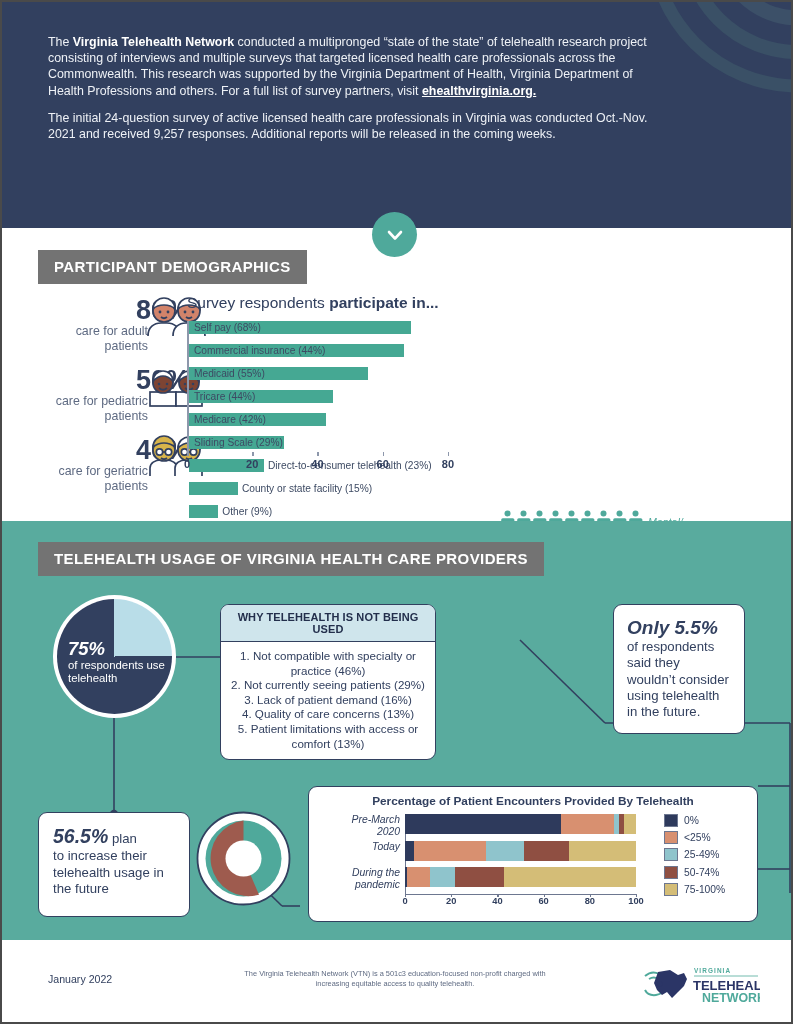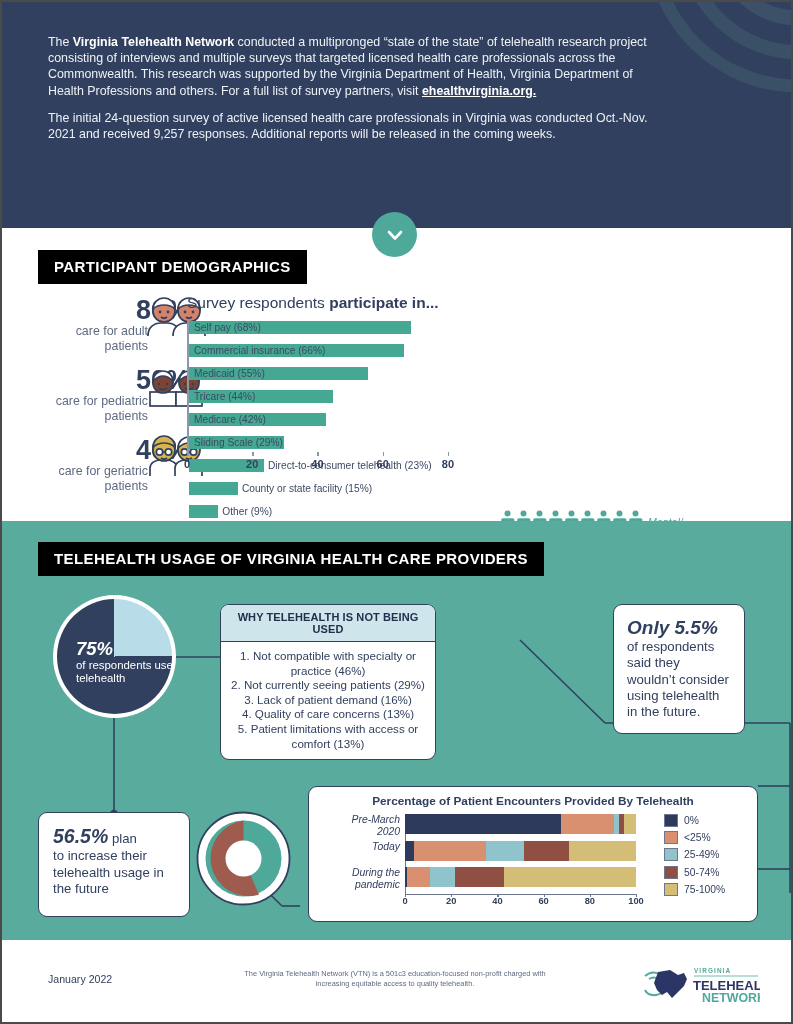--- a/index.html
+++ b/index.html
@@ -39,21 +39,21 @@
     border-radius: 50%; background: #4fa99b; z-index: 5;
     display: flex; align-items: center; justify-content: center;
   }
 
   
   .sec-demo {
     position: absolute; left: 0; top: 228px; width: 793px; height: 293px;
     background: #ffffff;
   }
   .ribbon {
-    display: inline-block; background: #000000; color: #ffffff;
+    display: inline-block; background: #737373; color: #ffffff;
     font-size: 15px; font-weight: bold; letter-spacing: 0.4px;
     padding: 8px 16px 9px 16px;
     text-align: right;
   }
   .demo-ribbon-wrap { position: absolute; left: 38px; top: 22px; }
 
   .stat-col { position: absolute; left: 40px; top: 68px; width: 150px; text-align: right; }
   .stat-row { position: relative; height: 62px; margin-bottom: 8px; }
   .stat-pct { font-size: 27px; font-weight: bold; color: #32405f; line-height: 28px; }
   .stat-sub { font-size: 12.4px; color: #5e6a82; line-height: 14.5px; width: 108px; }
@@ -100,21 +100,21 @@
   .pie75 {
     position: absolute; left: 53px; top: 74px; width: 123px; height: 123px;
     border-radius: 50%; background: #ffffff; padding: 4px;
   }
   .pie75-inner {
     width: 100%; height: 100%; border-radius: 50%;
     background: conic-gradient(#b9dde8 0deg 90deg, #32405f 90deg 360deg);
     position: relative;
   }
   .pie75-txt {
-    position: absolute; left: 11px; top: 40px; width: 104px; color: #ffffff; margin-left: 8px;
+    position: absolute; left: 11px; top: 40px; width: 104px; color: #ffffff;
   }
   .pie75-big { font-size: 18.5px; font-weight: bold; font-style: italic; line-height: 20px; }
   .pie75-small { font-size: 11.4px; line-height: 13.4px; }
 
   .card {
     position: absolute; background: #ffffff; border: 1.6px solid #32405f;
     border-radius: 9px; overflow: hidden;
   }
   .card-head {
     background: #cfe5ec; color: #232f4c; font-size: 11px; font-weight: bold;
@@ -278,21 +278,21 @@
       </div>
       <div class="bar-area">
         <div class="bar-axisline"></div>
         <div id="bar-rows">
             <div class="bar-row">
               <div class="bar-fill" style="width: 221.773px; background: rgb(69, 168, 147);"></div>
               <div class="bar-label inside">Self pay (68%)</div>
             </div>
             <div class="bar-row">
               <div class="bar-fill" style="width: 215.25px; background: rgb(69, 168, 147);"></div>
-              <div class="bar-label inside">Commercial insurance (66%)</div>
+              <div class="bar-label inside">Commercial insurance (44%)</div>
             </div>
             <div class="bar-row">
               <div class="bar-fill" style="width: 179.375px; background: rgb(69, 168, 147);"></div>
               <div class="bar-label inside">Medicaid (55%)</div>
             </div>
             <div class="bar-row">
               <div class="bar-fill" style="width: 143.5px; background: rgb(69, 168, 147);"></div>
               <div class="bar-label inside">Tricare (44%)</div>
             </div>
             <div class="bar-row">

